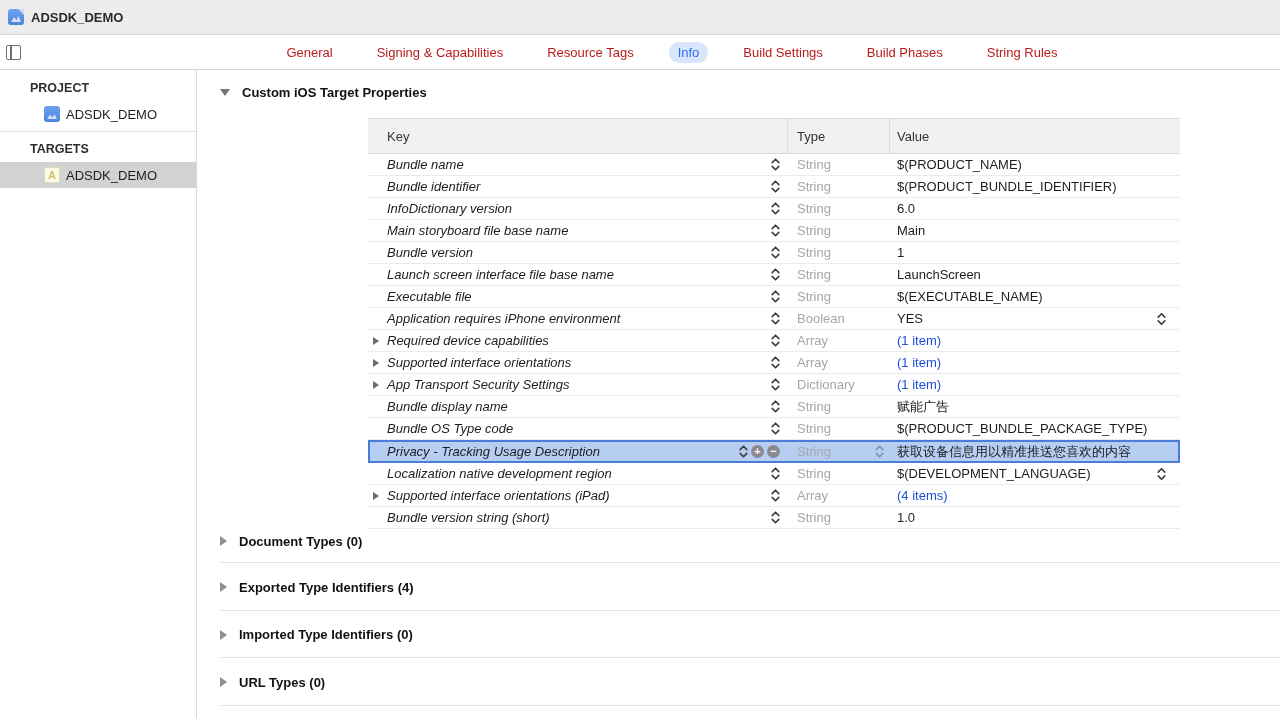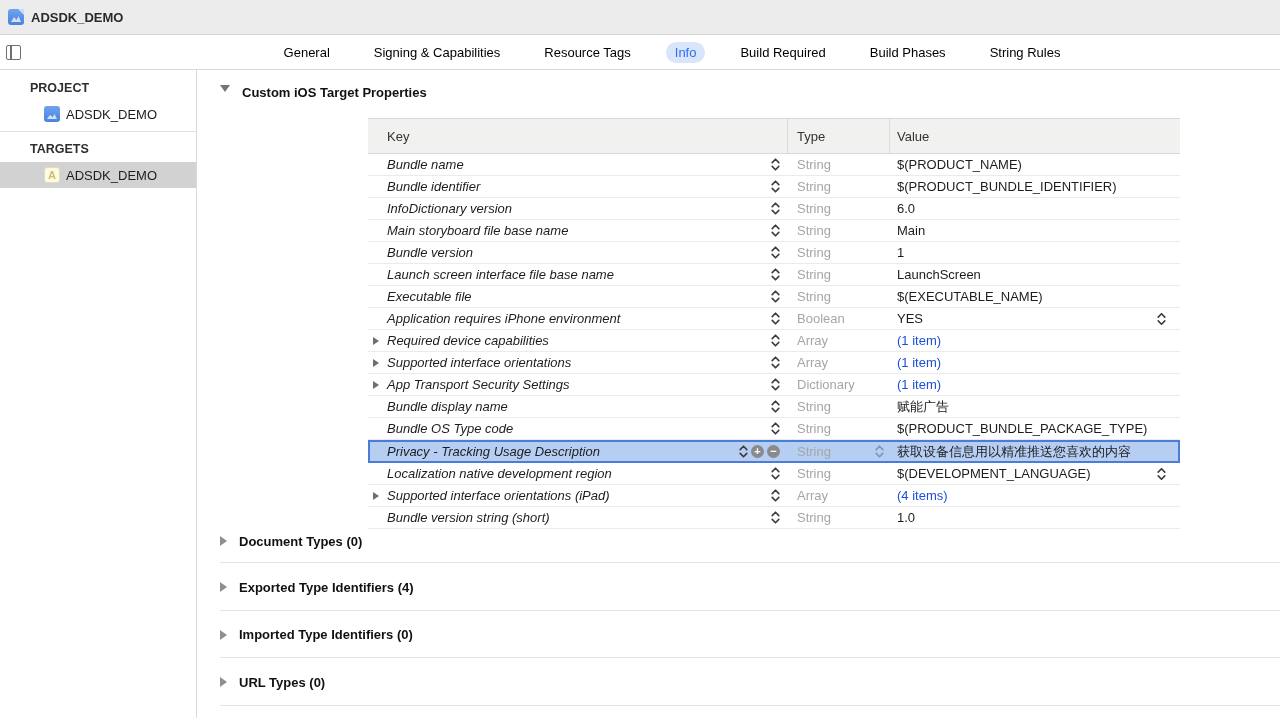--- a/index.html
+++ b/index.html
@@ -21,21 +21,21 @@
 
   
   .tabbar { height:35px; background:#fff; border-bottom:1px solid #d9d9d9;
     position:relative; display:flex; align-items:center; }
   .sidebar-toggle { position:absolute; left:6px; top:10px; width:15px; height:15px;
     border:1.5px solid #6f6f6f; border-radius:2px; }
   .sidebar-toggle::after { content:""; position:absolute; left:3px; top:0; bottom:0;
     width:1.5px; background:#6f6f6f; }
   .tabs { display:flex; gap:26px; margin:0 auto; transform:translateX(32px);
     align-items:center; }
-  .tab { font-size:13px; color:#000000; padding:3px 9px; border-radius:11px;
+  .tab { font-size:13px; color:#b91c1c; padding:3px 9px; border-radius:11px;
     white-space:nowrap; cursor:default; }
   .tab.selected { color:#2f6df6; background:#d9e5fb; }
 
   
   .main { display:flex; height:648px; }
   .sidebar { width:197px; border-right:1px solid #d9d9d9; background:#fff;
     padding-top:3px; flex:none; }
   .side-heading { font-size:12.5px; font-weight:700; color:#2e2e2e;
     padding:8px 0 6px 30px; }
   .side-item { height:26px; display:flex; align-items:center; padding-left:44px;
@@ -47,21 +47,21 @@
   .icon-xcodeproj::after { content:""; position:absolute; left:3px; top:7px; width:10px; height:6px;
     background:#cfe0f7; clip-path:polygon(0 100%,30% 30%,55% 70%,75% 15%,100% 100%); }
   .icon-target { border-radius:3px; background:#fdfbe8; border:1px solid #e4ddb5;
     position:relative; }
   .icon-target::after { content:"A"; position:absolute; left:0; right:0; top:0; bottom:0;
     font-size:11px; font-weight:700; color:#cdbf62; text-align:center; line-height:14px; }
   .side-divider { height:1px; background:#e1e1e1; margin:4px 0 2px 0; }
 
   
   .content { position:relative; flex:1; background:#fff; }
-  .sec-head { position:absolute; left:23px; display:flex; align-items:flex-start;
+  .sec-head { position:absolute; left:23px; display:flex; align-items:center;
     font-size:13px; font-weight:700; color:#111; }
   .tri { display:inline-block; width:0; height:0; margin-right:12px; }
   .tri.down { border-left:5.5px solid transparent; border-right:5.5px solid transparent;
     border-top:7px solid #757575; }
   .tri.right { border-top:5.5px solid transparent; border-bottom:5.5px solid transparent;
     border-left:7px solid #8f8f8f; }
 
   
   .plist { position:absolute; left:171px; top:48px; width:812px; font-size:13px; }
   .thead { display:flex; height:36px; background:#f1f1f0;
@@ -113,21 +113,21 @@
   <span class="win-title">ADSDK_DEMO</span>
 </div>
 
 <div class="tabbar">
   <span class="sidebar-toggle"></span>
   <div class="tabs" id="tabs">
       <span class="tab">General</span>
       <span class="tab">Signing &amp; Capabilities</span>
       <span class="tab">Resource Tags</span>
       <span class="tab selected">Info</span>
-      <span class="tab">Build Required</span>
+      <span class="tab">Build Settings</span>
       <span class="tab">Build Phases</span>
       <span class="tab">String Rules</span>
     </div>
 </div>
 
 <div class="main">
 
   <aside class="sidebar">
     <div class="side-heading">PROJECT</div>
     <div class="side-item">

